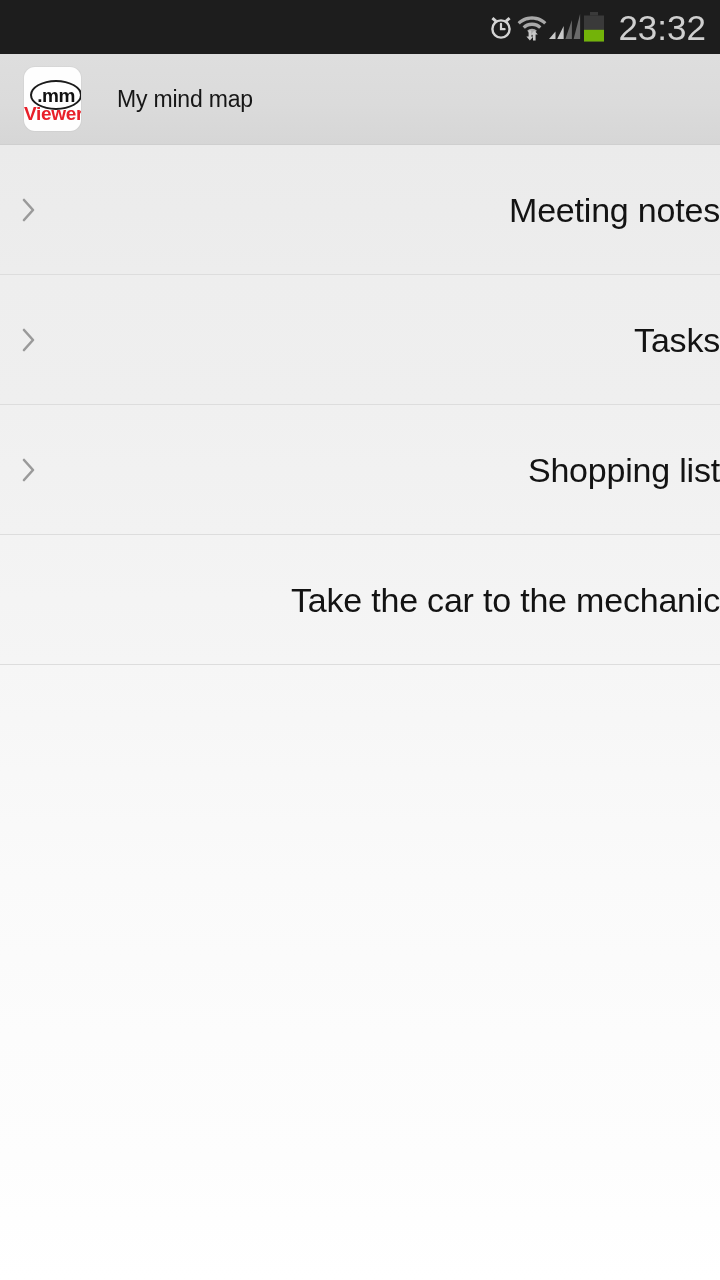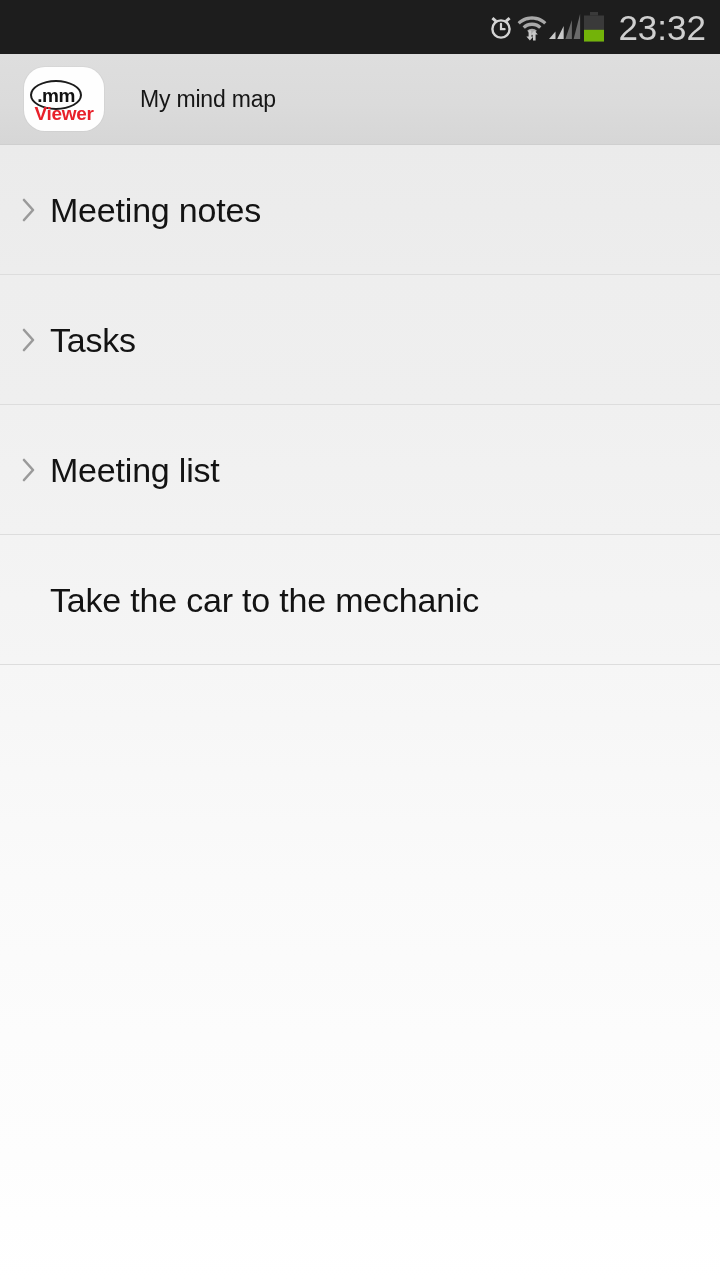--- a/index.html
+++ b/index.html
@@ -38,22 +38,22 @@
   .actionbar {
     position:relative;
     height:91px;
     background:linear-gradient(180deg,#dedede 0%,#dbdbdb 55%,#d6d6d6 100%);
     border-bottom:1px solid #cfcfcf;
     display:flex;
     align-items:center;
     padding-left:24px;
   }
   .app-icon {
-    width:80px; height:64px;
-    border-radius:21px;
+    width:57px; height:64px;
+    border-radius:11px;
     background:#fefefe;
     position:relative;
     flex:0 0 auto;
     box-shadow:0 0 0 1px rgba(0,0,0,0.03);
     overflow:hidden;
   }
   .app-icon .ellipse {
     position:absolute;
     left:6px; top:13px;
     width:52px; height:30px;
@@ -94,20 +94,21 @@
     position:relative;
     background:linear-gradient(180deg,#ffffff 0%,#fdfdfd 45%,#fbfbfb 100%);
   }
   .row {
     position:relative;
     height:130px;
     display:flex;
     align-items:center;
     padding-left:18px;
     border-bottom:1px solid #dddddd;
+    justify-content:space-between;
   }
   .row.r0 { background:linear-gradient(180deg,#ebebeb 0%,#ededed 100%); }
   .row.r1 { background:linear-gradient(180deg,#eeeeee 0%,#efefef 100%); }
   .row.r2 { background:linear-gradient(180deg,#f0f0f0 0%,#f2f2f2 100%); }
   .row.r3 { background:linear-gradient(180deg,#f3f3f3 0%,#f5f5f5 100%); }
 
   .chev {
     width:22px; height:30px;
     flex:0 0 auto;
     display:flex; align-items:center; justify-content:center;
@@ -211,21 +212,21 @@
       </span>
       <span class="row-label">Tasks</span>
     </div>
 
     <div class="row r2">
       <span class="chev">
         <svg width="20" height="28" viewBox="0 0 20 28">
           <path d="M5 4 L14 14 L5 24" fill="none" stroke="#9a9a9a" stroke-width="2.6" stroke-linecap="round" stroke-linejoin="round"></path>
         </svg>
       </span>
-      <span class="row-label">Meeting list</span>
+      <span class="row-label">Shopping list</span>
     </div>
 
     <div class="row r3 leaf">
       <span class="chev hidden"></span>
       <span class="row-label">Take the car to the mechanic</span>
     </div>
 
   </div>
 
   <div class="filler"></div>

